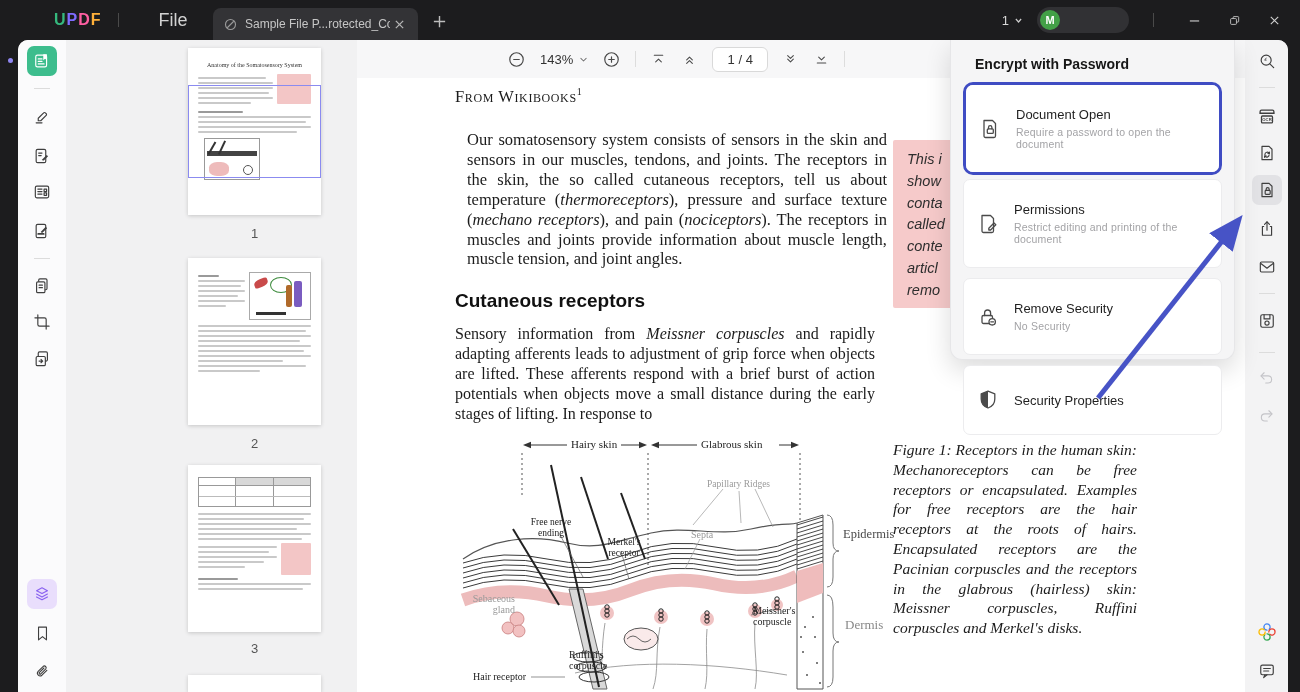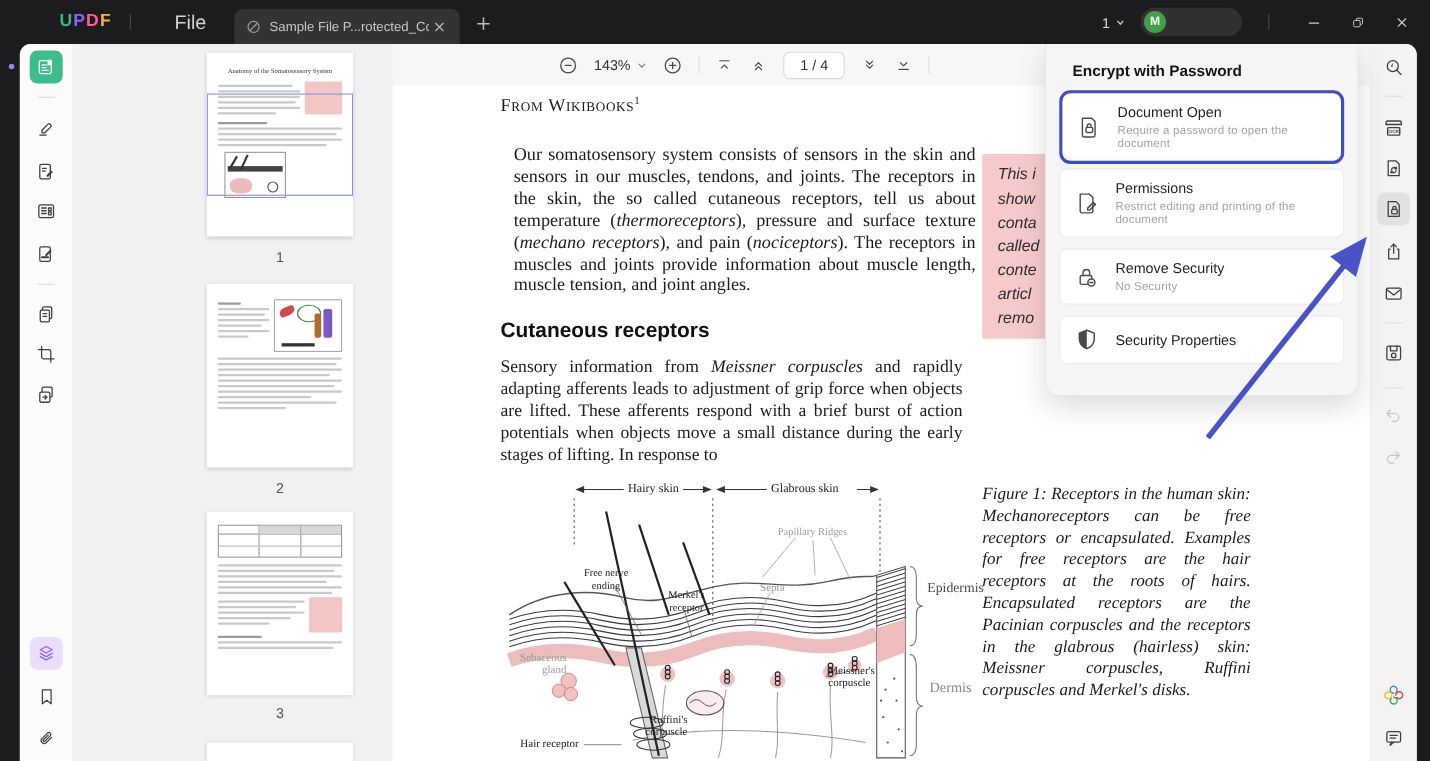--- a/index.html
+++ b/index.html
@@ -72,21 +72,21 @@
 
   
   .figure{position:absolute;left:98px;top:359px;width:430px;height:255px;}
   .flabel{position:absolute;font-family:"Liberation Serif",serif;font-size:10px;color:#222;line-height:11px;}
 
   
   .panel{position:absolute;left:932px;top:0;width:285px;height:320px;background:#f5f5f6;border:1px solid #e6e6e8;border-top:none;border-radius:0 0 12px 12px;box-shadow:0 10px 26px rgba(0,0,0,.14);}
   .ptitle{margin:16px 0 10px 24px;font-size:14px;font-weight:bold;color:#161616;}
   .cards{margin:0 12px;}
   .sel{border:3px solid #3F4CC3;border-radius:10px;}
-  .card{background:#fff;border:1px solid #ececee;border-radius:7px;display:flex;align-items:center;padding:9px 12px;}
+  .card{background:#fff;border:1px solid #ececee;border-radius:7px;display:flex;align-items:center;padding:22px 12px;}
   .card svg{stroke:#4a4a4a;fill:none;stroke-width:1.3;stroke-linecap:round;stroke-linejoin:round;flex:none;}
   .ctext{margin-left:14px;}
   .clabel{font-size:13px;color:#1f1f1f;}
   .cdesc{font-size:10.5px;color:#a3a3a6;margin-top:4px;letter-spacing:.2px;}
   .gap6{height:4px;} .gap12{height:10px;}
 
   .overlay{position:absolute;left:0;top:0;pointer-events:none;}
 </style>
 </head>
 <body>
@@ -548,21 +548,21 @@
           <span class="flabel" style="left:116px;top:2px;font-size:11px;">Hairy skin</span>
           <span class="flabel" style="left:246px;top:2px;font-size:11px;">Glabrous skin</span>
           <span class="flabel" style="left:252px;top:42px;color:#9a9a9a;font-size:9.5px;">Papillary Ridges</span>
           <span class="flabel" style="left:70px;top:80px;width:52px;text-align:center;font-size:9.5px;">Free nerve ending</span>
           <span class="flabel" style="left:146px;top:100px;width:46px;text-align:center;font-size:9.5px;">Merkel's receptor</span>
           <span class="flabel" style="left:236px;top:92px;color:#9a9a9a;">Septa</span>
           <span class="flabel" style="left:388px;top:92px;font-size:12.5px;color:#4a4a4a;">Epidermis</span>
           <span class="flabel" style="left:4px;top:156px;width:56px;text-align:right;color:#999;">Sebaceous gland</span>
           <span class="flabel" style="left:298px;top:168px;width:58px;">Meissner's corpuscle</span>
           <span class="flabel" style="left:390px;top:182px;font-size:13px;color:#888;">Dermis</span>
-          <span class="flabel" style="left:114px;top:212px;width:56px;text-align:right;">Ruffini's corpuscle</span>
+          <span class="flabel" style="left:114px;top:212px;width:56px;text-align:left;">Ruffini's corpuscle</span>
           <span class="flabel" style="left:18px;top:234px;">Hair receptor</span>
         </div>
       </div>
     </div>
 
     <div class="rail-right">
       <div class="ric" style="top:6px;">
         <svg width="20" height="20" viewBox="0 0 24 24">
             <circle cx="11" cy="11" r="6"></circle>
             <path d="M15.4 15.4 L20 20"></path>

